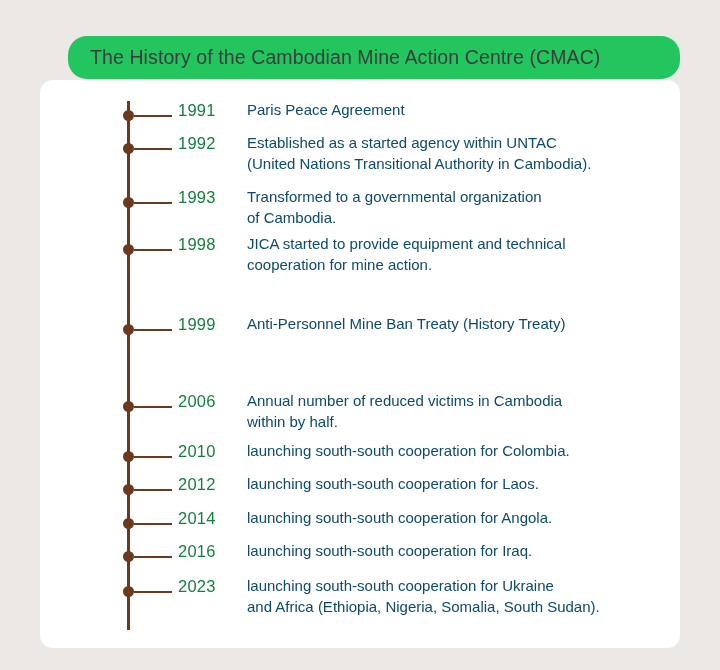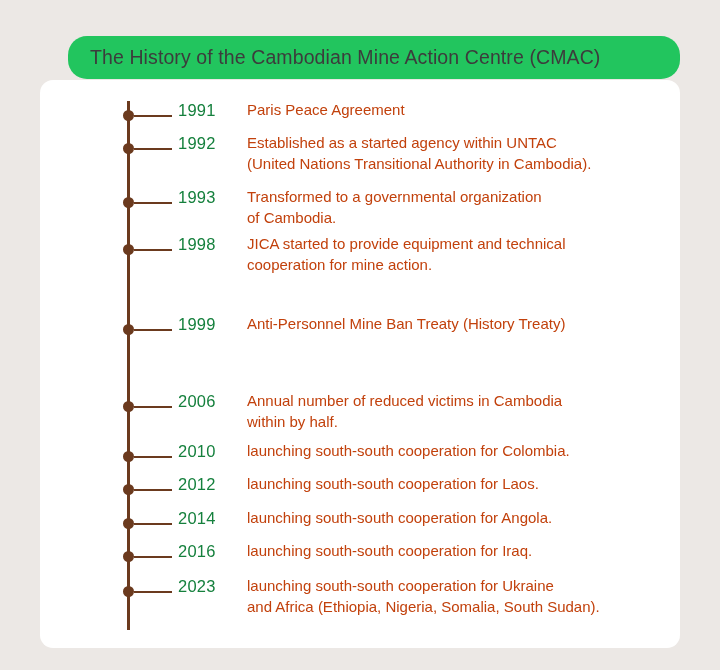--- a/index.html
+++ b/index.html
@@ -99,21 +99,21 @@
     letter-spacing: 0.2px;
     white-space: nowrap;
   }
   .desc {
     position: absolute;
     left: 207px;
     top: -10px;
     width: 425px;
     font-size: 15px;
     line-height: 20.5px;
-    color: #c2410c;
+    color: #0c4a6e;
   }
   .desc .line {
     display: block;
     white-space: nowrap;
   }
 </style>
 </head>
 <body>
 
 <div class="title-bar">

